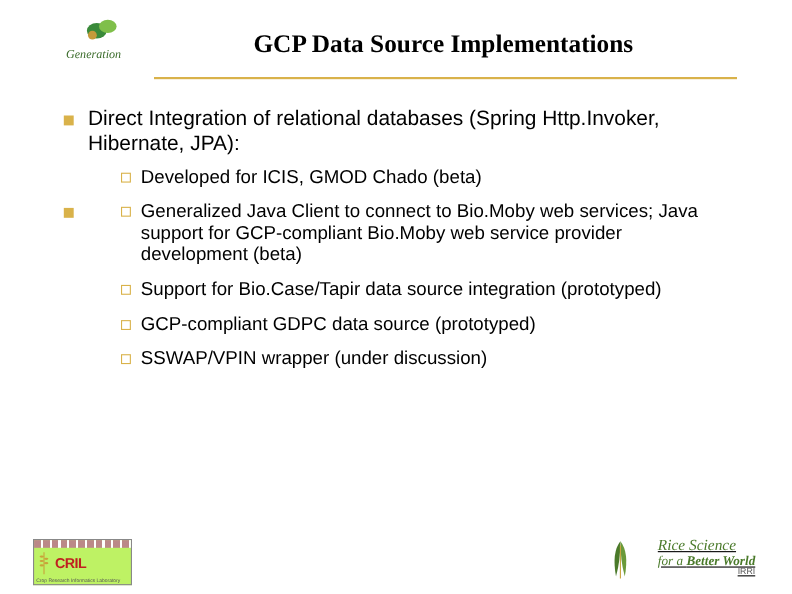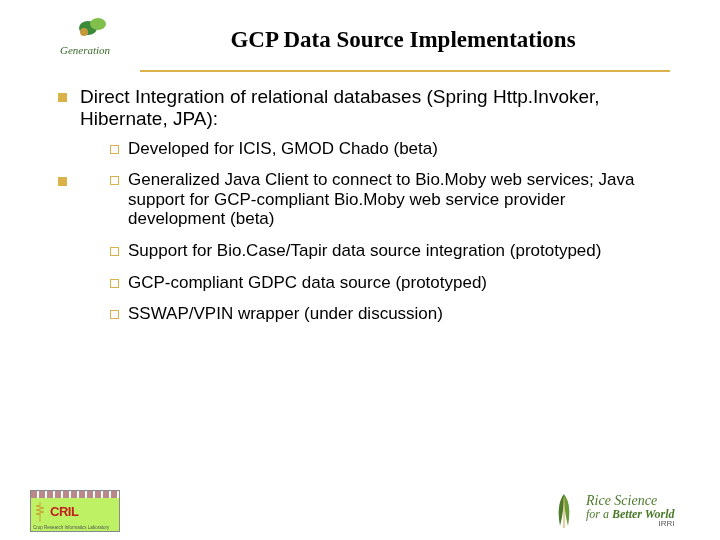--- a/index.html
+++ b/index.html
@@ -50,20 +50,21 @@
   .rule {
     border-top: 2px solid #d9b24a;
     margin: 0 0 10px 90px;
   }
   .content {
     padding: 4px 10px 0 6px;
   }
   ul.outer {
     list-style: none;
     padding-left: 0;
+    margin-top: 12px;
   }
   ul.outer > li {
     position: relative;
     padding-left: 24px;
     margin-bottom: 10px;
     font-size: 19px;
     line-height: 1.18;
   }
   ul.outer > li::before {
     content: "";
@@ -125,22 +126,22 @@
     gap:3px;
     padding:2px;
   }
   .cril-wheat { width:14px; height:24px; }
   .cril-text { font-size: 13px; font-weight: bold; color: #c02020; font-family: Arial; letter-spacing: -0.5px;}
   .cril-sub { font-size: 4.5px; color:#555; padding:0 2px 1px; line-height:1;}
   .rice-logo {
     width: 140px;
     height: 42px;
     display:flex;
-    align-items:center;
-    gap:8px;
+    gap:20px;
+    text-decoration:underline;
   }
   .rice-leaf { width:28px; height:38px; }
   .rice-text { display:flex; flex-direction:column; line-height:1; }
   .rice-text .line1 { font-family: Georgia, serif; font-style: italic; font-size:14px; color:#4a7a2a; }
   .rice-text .line2 { font-family: Georgia, serif; font-style: italic; font-size:12px; color:#4a7a2a; }
   .rice-text .line2 b { color:#4a7a2a;margin-top:47px; }
   .irri { font-size:8px; color:#555; text-align:right; }
 </style>
 </head>
 <body>

